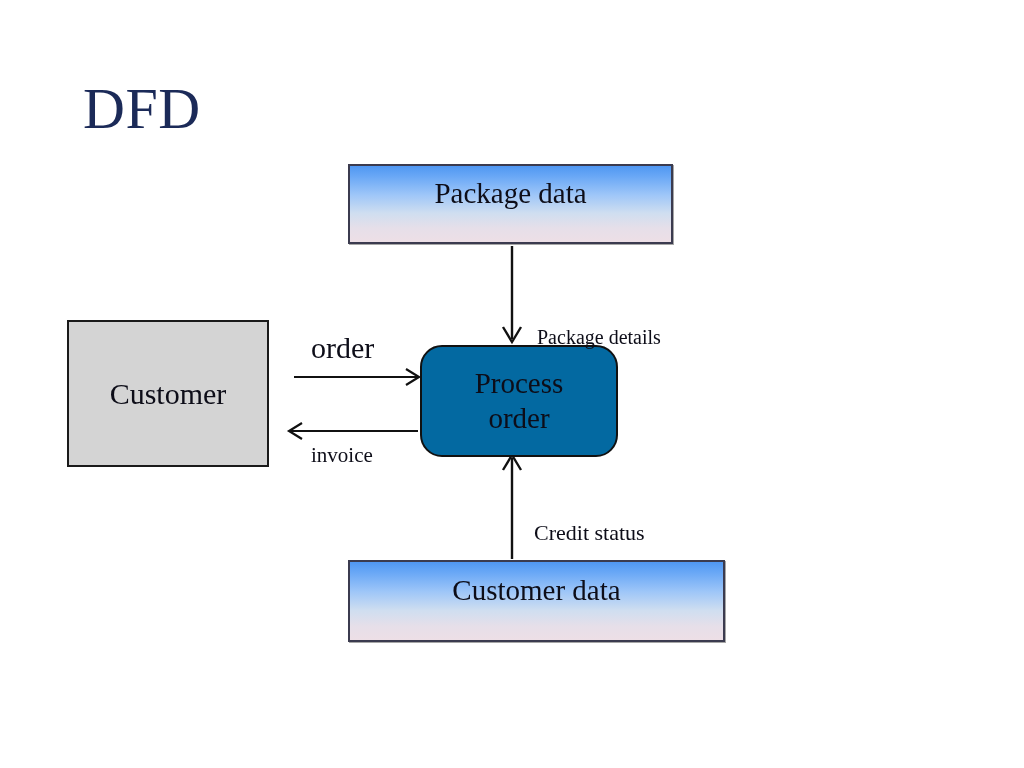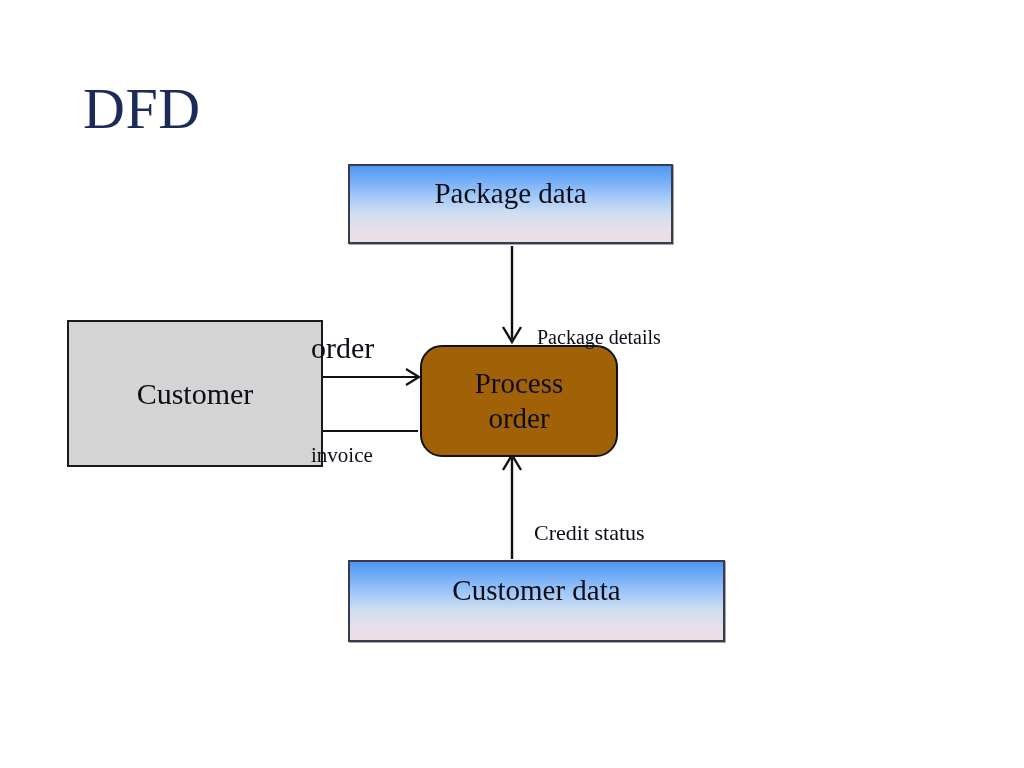--- a/index.html
+++ b/index.html
@@ -74,36 +74,36 @@
   #node-customer-data {
     left: 348px;
     top: 560px;
     width: 377px;
     height: 82px;
   }
 
   #node-customer {
     left: 67px;
     top: 320px;
-    width: 256px;
+    width: 202px;
     height: 147px;
     background: #d4d4d4;
     border: 2px solid #1a1a1a;
   }
   #node-customer .node-label {
     font-size: 30px;
     color: #0d0d18;
   }
 
   #node-process-order {
     left: 420px;
     top: 345px;
     width: 198px;
     height: 112px;
-    background: #a16207;
+    background: #0369a1;
     border: 2px solid #111111;
     border-radius: 22px;
     flex-direction: column;
     line-height: 1.22;
   }
   #node-process-order .node-label {
     font-size: 29px;
     color: #0d0d18;
   }
 

